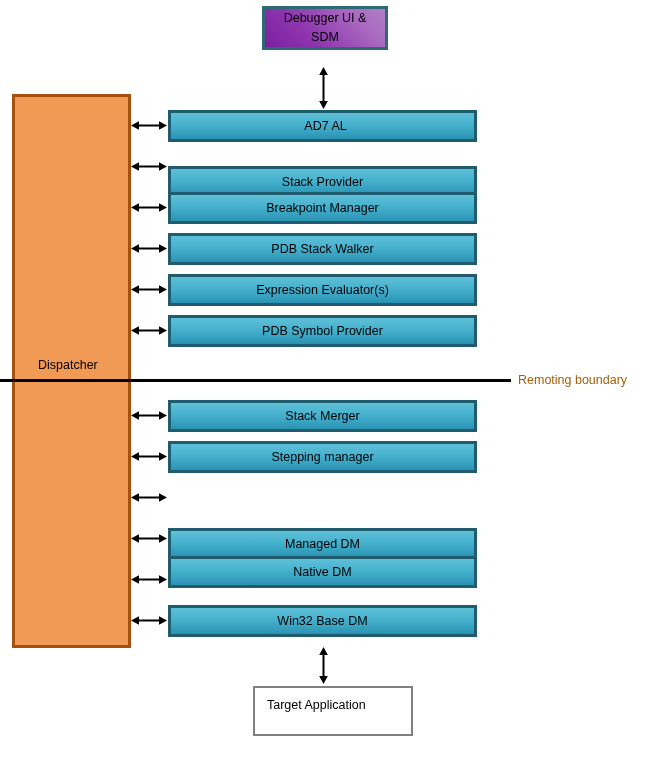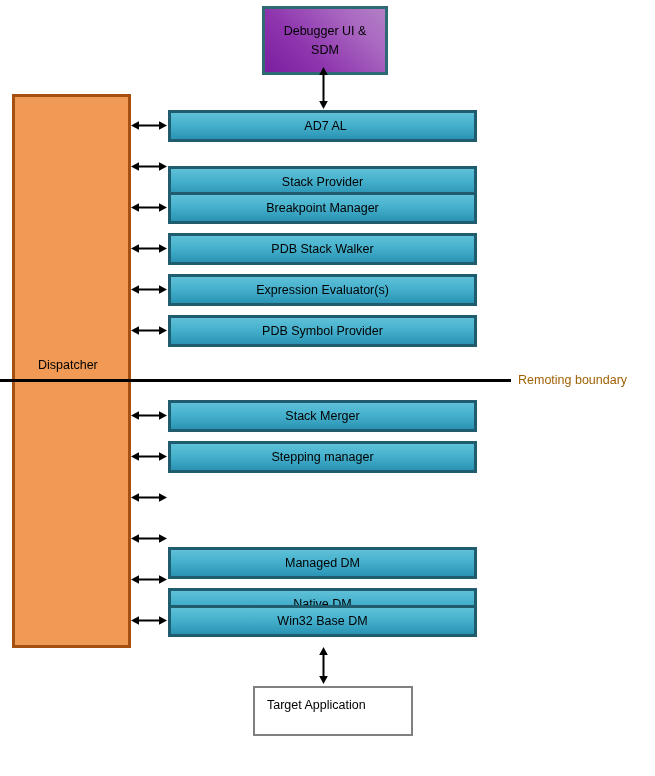--- a/index.html
+++ b/index.html
@@ -17,21 +17,21 @@
     background: #ffffff;
     overflow: hidden;
   }
 
   
   .purple-box {
     position: absolute;
     left: 262px;
     top: 6px;
     width: 126px;
-    height: 69px;
+    height: 44px;
     box-sizing: border-box;
     border: 3px solid #2E6A74;
     background: linear-gradient(45deg, #7A1FA0 0%, #8E35AE 35%, #A968C0 75%, #B27FC6 100%);
     display: flex;
     flex-direction: column;
     align-items: center;
     justify-content: center;
     color: #000000;
     font-size: 12.5px;
     line-height: 19px;
@@ -252,24 +252,24 @@
       <polygon points="36,5.5 28,1.2 28,9.8" fill="#000000"></polygon>
     </svg>
   </div>
 
   <div class="blue-box" style="top:400px;">
     <span>Stack Merger</span>
   </div>
   <div class="blue-box" style="top:441px;">
     <span>Stepping manager</span>
   </div>
-  <div class="blue-box" style="top:547px;">
+  <div class="blue-box" style="top:528px;">
     <span>Managed DM</span>
   </div>
-  <div class="blue-box" style="top:588px;">
+  <div class="blue-box" style="top:556px;">
     <span>Native DM</span>
   </div>
   <div class="blue-box" style="top:605px;">
     <span>Win32 Base DM</span>
   </div>
 
   <div class="v-arrow" style="left:318px; top:647px; height:37px;">
     <svg width="11" height="37" viewBox="0 0 11 37">
       <line x1="5.5" y1="6" x2="5.5" y2="31" stroke="#000000" stroke-width="2"></line>
       <polygon points="5.5,0 1.2,8 9.8,8" fill="#000000"></polygon>

